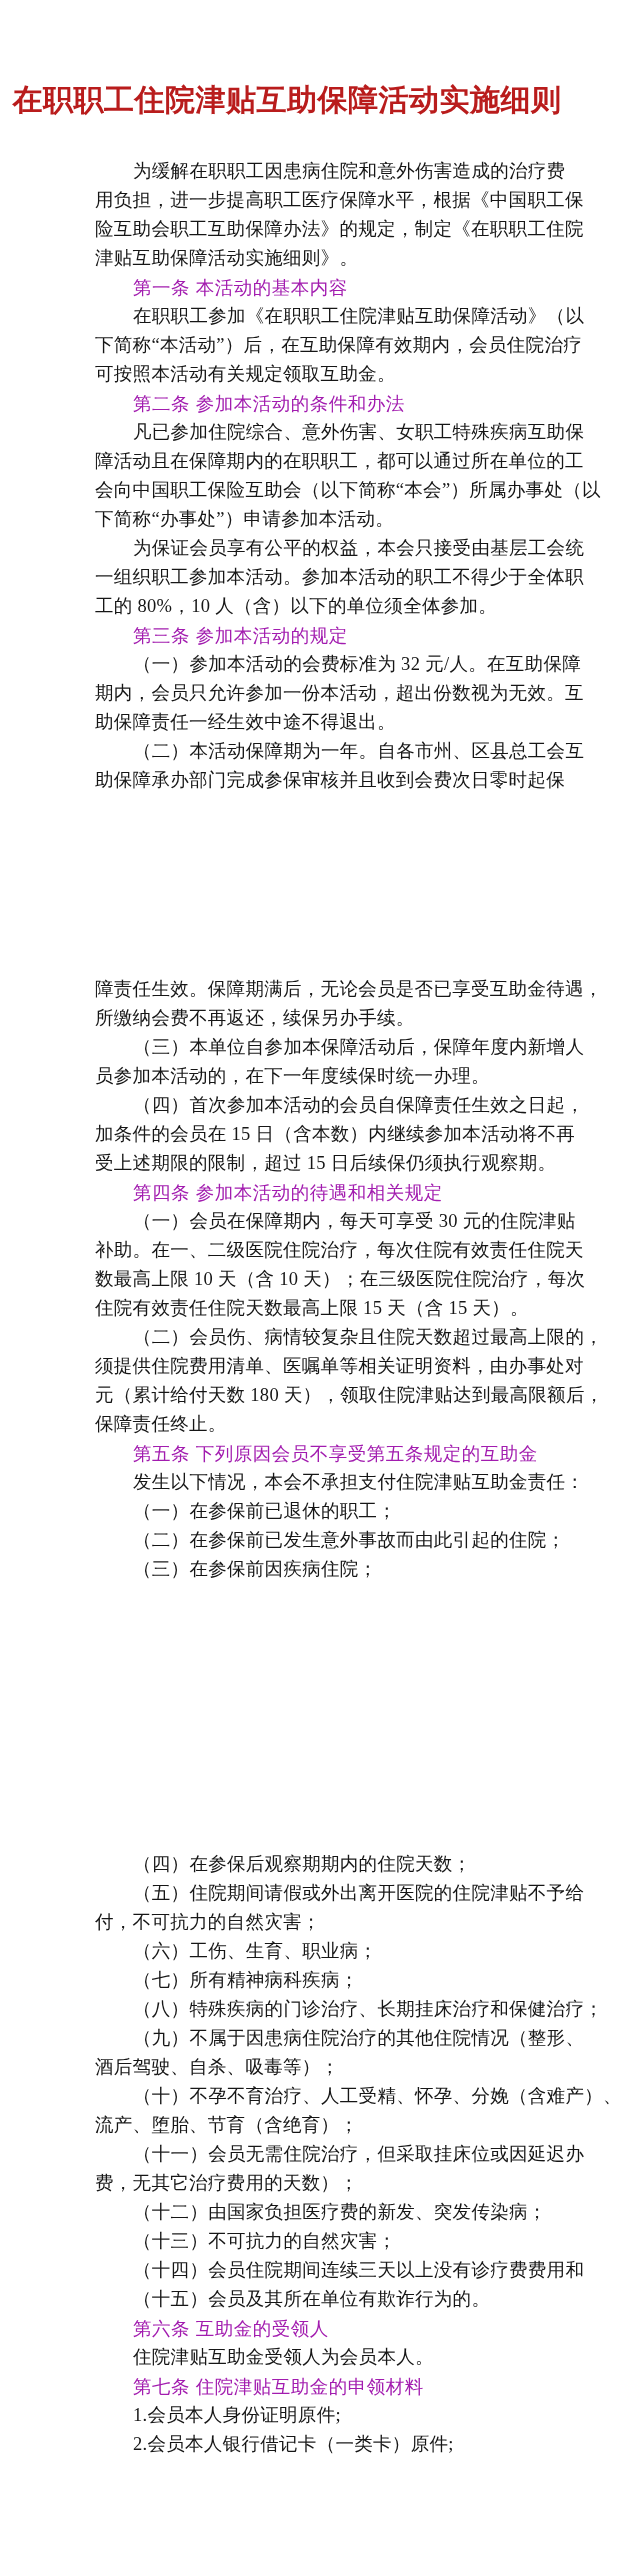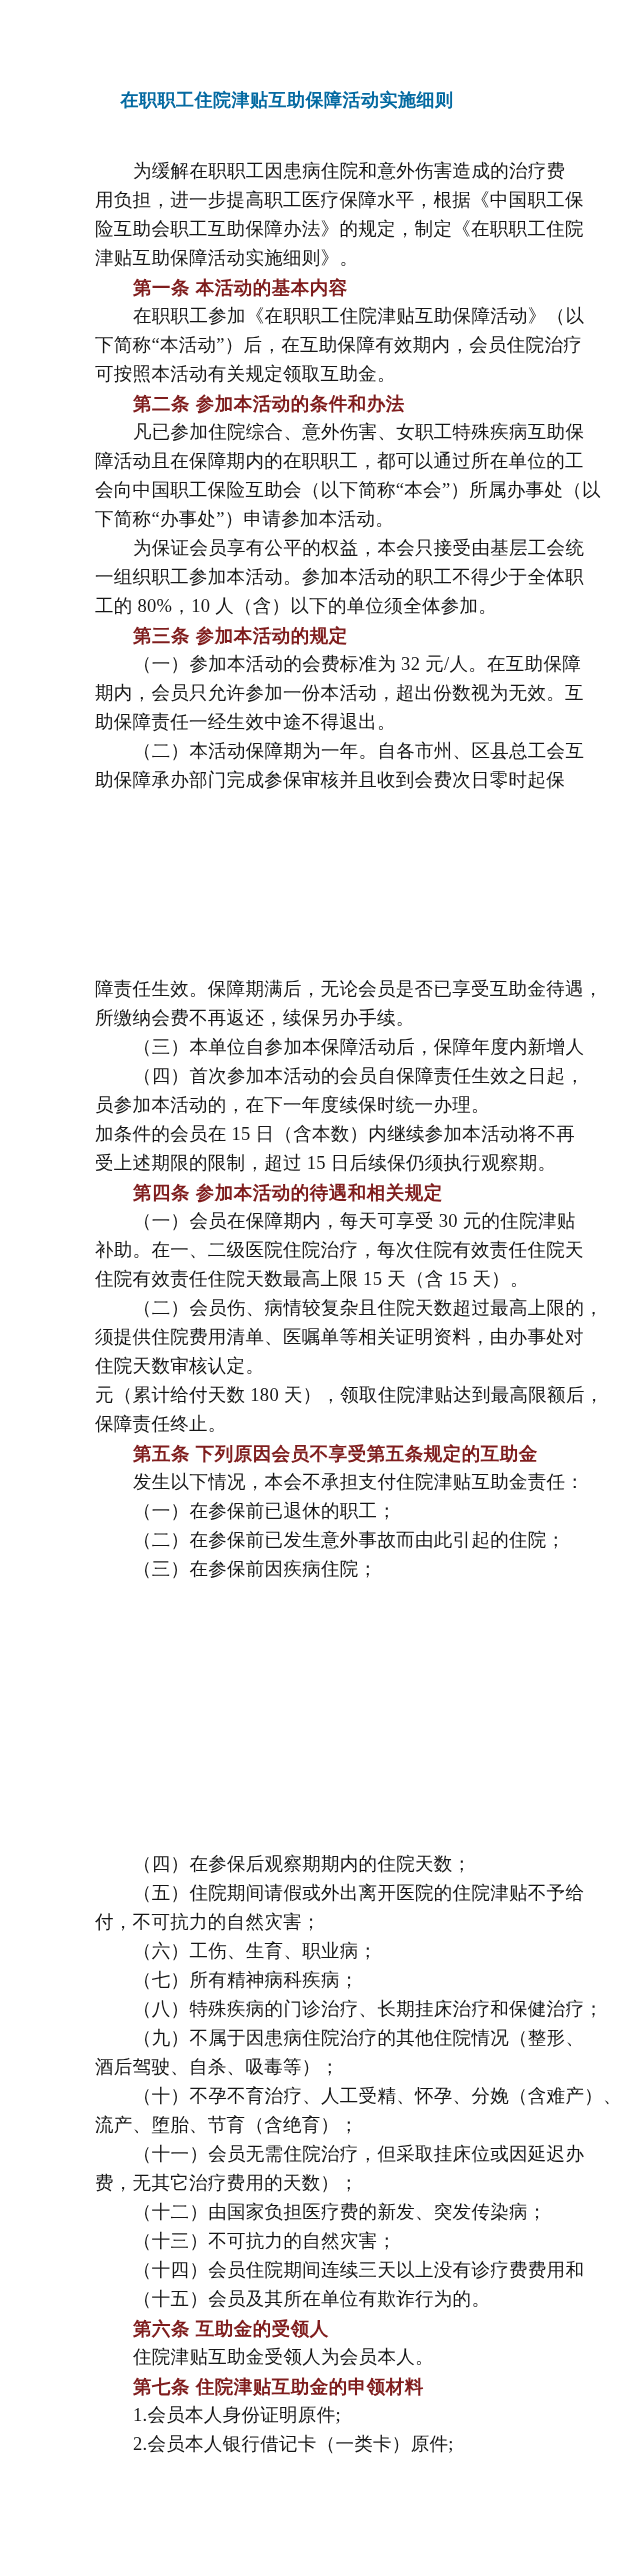--- a/index.html
+++ b/index.html
@@ -22,25 +22,25 @@
     height: 3495px;
     background: #ffffff;
   }
   .doc-title {
     position: absolute;
     top: 80px;
     left: 0;
     width: 574px;
     margin: 0;
     text-align: center;
-    font-size: 18px;
+    font-size: 30px;
     line-height: 40px;
     font-weight: bold;
     letter-spacing: 0.5px;
-    color: #0369a1;
+    color: #b91c1c;
     white-space: nowrap;
     font-family: "Liberation Serif", serif;
   }
   .block {
     position: absolute;
     left: 95px;
     width: 464px;
     margin-top: 24px;
   }
   .line {
@@ -48,22 +48,22 @@
     line-height: 29px;
     font-size: 18.5px;
     white-space: nowrap;
     color: #161616;
     letter-spacing: 0.3px;
   }
   .line.indent {
     padding-left: 38px;
   }
   .line.heading {
-    font-weight: bold;
-    color: #7f1d1d;
+    font-weight: normal;
+    color: #a21caf;
     font-family: "Liberation Sans", sans-serif;
     letter-spacing: 0.5px;
   }
 </style>
 </head>
 <body>
 
 <div class="page">
   <h1 class="doc-title">在职职工住院津贴互助保障活动实施细则</h1>
 
@@ -89,31 +89,31 @@
       <div class="line">期内，会员只允许参加一份本活动，超出份数视为无效。互</div>
       <div class="line">助保障责任一经生效中途不得退出。</div>
       <div class="line indent">（二）本活动保障期为一年。自各市州、区县总工会互</div>
       <div class="line">助保障承办部门完成参保审核并且收到会费次日零时起保</div>
     </section>
 
   <section class="block" style="top:951px">
       <div class="line">障责任生效。保障期满后，无论会员是否已享受互助金待遇，</div>
       <div class="line">所缴纳会费不再返还，续保另办手续。</div>
       <div class="line indent">（三）本单位自参加本保障活动后，保障年度内新增人</div>
+      <div class="line">员参加本活动的，在下一年度续保时统一办理。</div>
       <div class="line indent">（四）首次参加本活动的会员自保障责任生效之日起，</div>
-      <div class="line">员参加本活动的，在下一年度续保时统一办理。</div>
       <div class="line">加条件的会员在 15 日（含本数）内继续参加本活动将不再</div>
       <div class="line">受上述期限的限制，超过 15 日后续保仍须执行观察期。</div>
       <div class="line heading indent">第四条 参加本活动的待遇和相关规定</div>
       <div class="line indent">（一）会员在保障期内，每天可享受 30 元的住院津贴</div>
       <div class="line">补助。在一、二级医院住院治疗，每次住院有效责任住院天</div>
+      <div class="line">数最高上限 10 天（含 10 天）；在三级医院住院治疗，每次</div>
       <div class="line">住院有效责任住院天数最高上限 15 天（含 15 天）。</div>
       <div class="line indent">（二）会员伤、病情较复杂且住院天数超过最高上限的，</div>
       <div class="line">须提供住院费用清单、医嘱单等相关证明资料，由办事处对</div>
-      <div class="line">住院天数审核认定。</div>
       <div class="line">元（累计给付天数 180 天），领取住院津贴达到最高限额后，</div>
       <div class="line">保障责任终止。</div>
       <div class="line heading indent">第五条 下列原因会员不享受第五条规定的互助金</div>
       <div class="line indent">发生以下情况，本会不承担支付住院津贴互助金责任：</div>
       <div class="line indent">（一）在参保前已退休的职工；</div>
       <div class="line indent">（二）在参保前已发生意外事故而由此引起的住院；</div>
       <div class="line indent">（三）在参保前因疾病住院；</div>
     </section>
 
   <section class="block" style="top:1826px">

